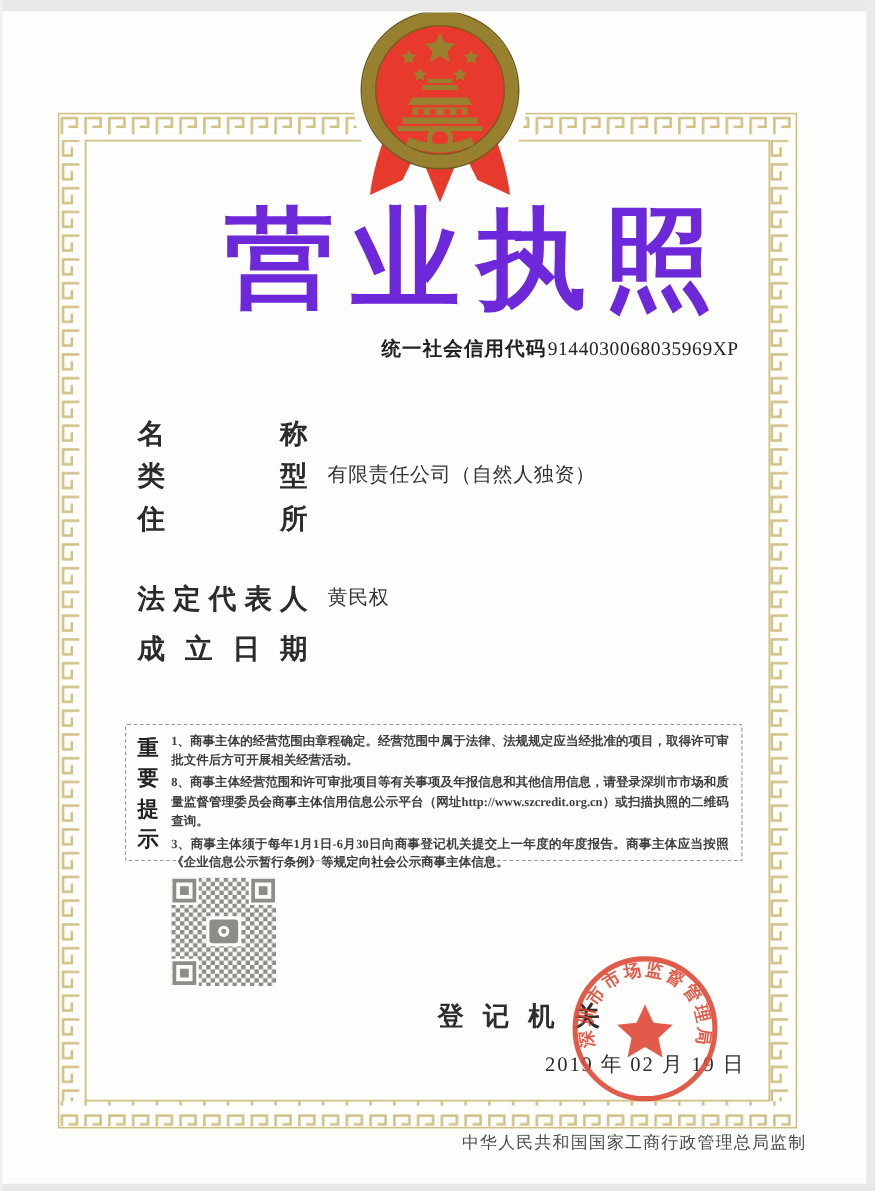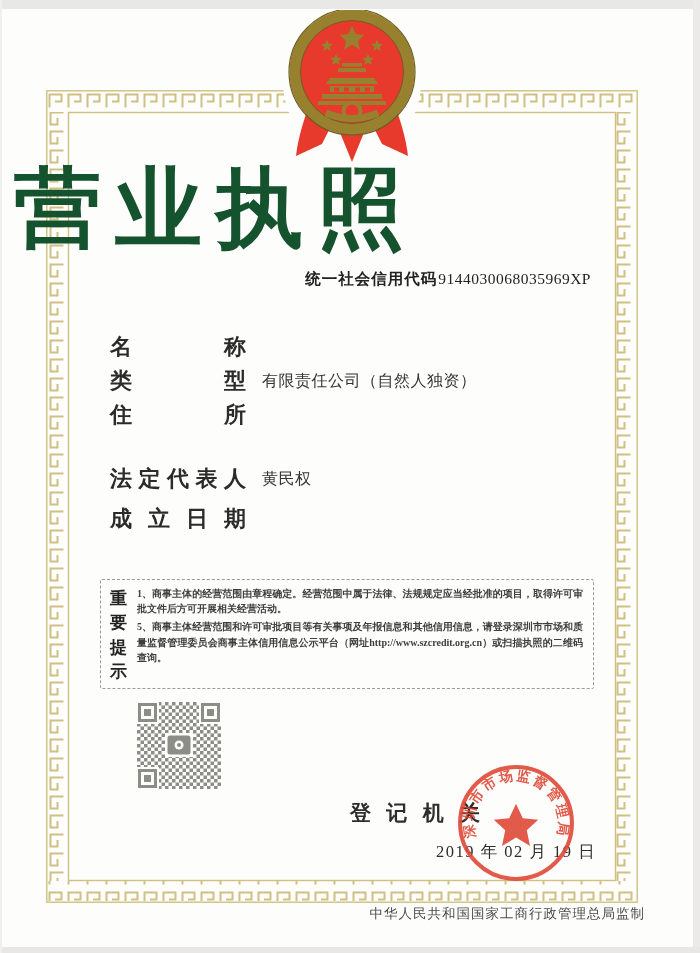--- a/index.html
+++ b/index.html
@@ -14,23 +14,23 @@
   .edge{position:absolute;z-index:9;}
   .edge.top{left:0;top:0;width:700px;height:9px;background:#e8e8e6;}
   .edge.right{right:0;top:0;width:7px;height:953px;background:#eceae8;}
   .edge.bottom{left:0;bottom:0;width:700px;height:6px;background:#e8e7e5;}
   .edge.left{left:0;top:0;width:2px;height:953px;background:#f1f0ee;}
 
   .frame-svg{left:46px;top:90px;width:592px;height:813px;z-index:1;}
   .emblem-svg{left:282px;top:10px;width:140px;height:152px;z-index:2;}
 
   .doc-title{
-    left:0;top:158px;width:584px;text-align:left;text-indent:14px;
+    left:0;top:158px;width:584px;text-align:right;text-indent:14px;
     font-size:87px;line-height:100px;font-weight:bold;letter-spacing:14px;
-    color:#14532d;z-index:2;
+    color:#6d28d9;z-index:2;
     font-family:"Liberation Sans","DejaVu Sans",sans-serif;
   }
   .code-line{top:269px;right:109px;font-size:15.5px;white-space:nowrap;z-index:2;color:#222;}
   .code-line .code-label{font-weight:bold;margin-right:1px;letter-spacing:1px;}
   .code-line .code-value{letter-spacing:0.5px;}
 
   .field-row{left:110px;width:494px;display:flex;align-items:flex-start;z-index:2;}
   .field-label{
     width:136px;flex:0 0 136px;font-size:22px;font-weight:600;color:#2b2b2b;line-height:26px;
   }
@@ -169,21 +169,22 @@
   <div class="notice-label">
     <div class="justify-label vertical" style="height:96px">
         <span>重</span>
         <span>要</span>
         <span>提</span>
         <span>示</span>
       </div>
   </div>
   <div class="notice-body">
     <p>1、商事主体的经营范围由章程确定。经营范围中属于法律、法规规定应当经批准的项目，取得许可审批文件后方可开展相关经营活动。</p>
-    <p>5、商事主体经营范围和许可审批项目等有关事项及年报信息和其他信用信息，请登录深圳市市场和质量监督管理委员会商事主体信用信息公示平台（网址http://www.szcredit.org.cn）或扫描执照的二维码查询。</p>
+    <p>8、商事主体经营范围和许可审批项目等有关事项及年报信息和其他信用信息，请登录深圳市市场和质量监督管理委员会商事主体信用信息公示平台（网址http://www.szcredit.org.cn）或扫描执照的二维码查询。</p>
+    <p>3、商事主体须于每年1月1日-6月30日向商事登记机关提交上一年度的年度报告。商事主体应当按照《企业信息公示暂行条例》等规定向社会公示商事主体信息。</p>
   </div>
 </div>
 
 <svg class="abs qr-svg" viewBox="0 0 84 87" xmlns="http://www.w3.org/2000/svg">
   <defs>
     <pattern id="qrp" width="7" height="7" patternUnits="userSpaceOnUse">
       <rect width="3.5" height="3.5" fill="#8d8d87"></rect>
       <rect x="3.5" y="3.5" width="3.5" height="3.5" fill="#8d8d87"></rect>
     </pattern>
   </defs>

